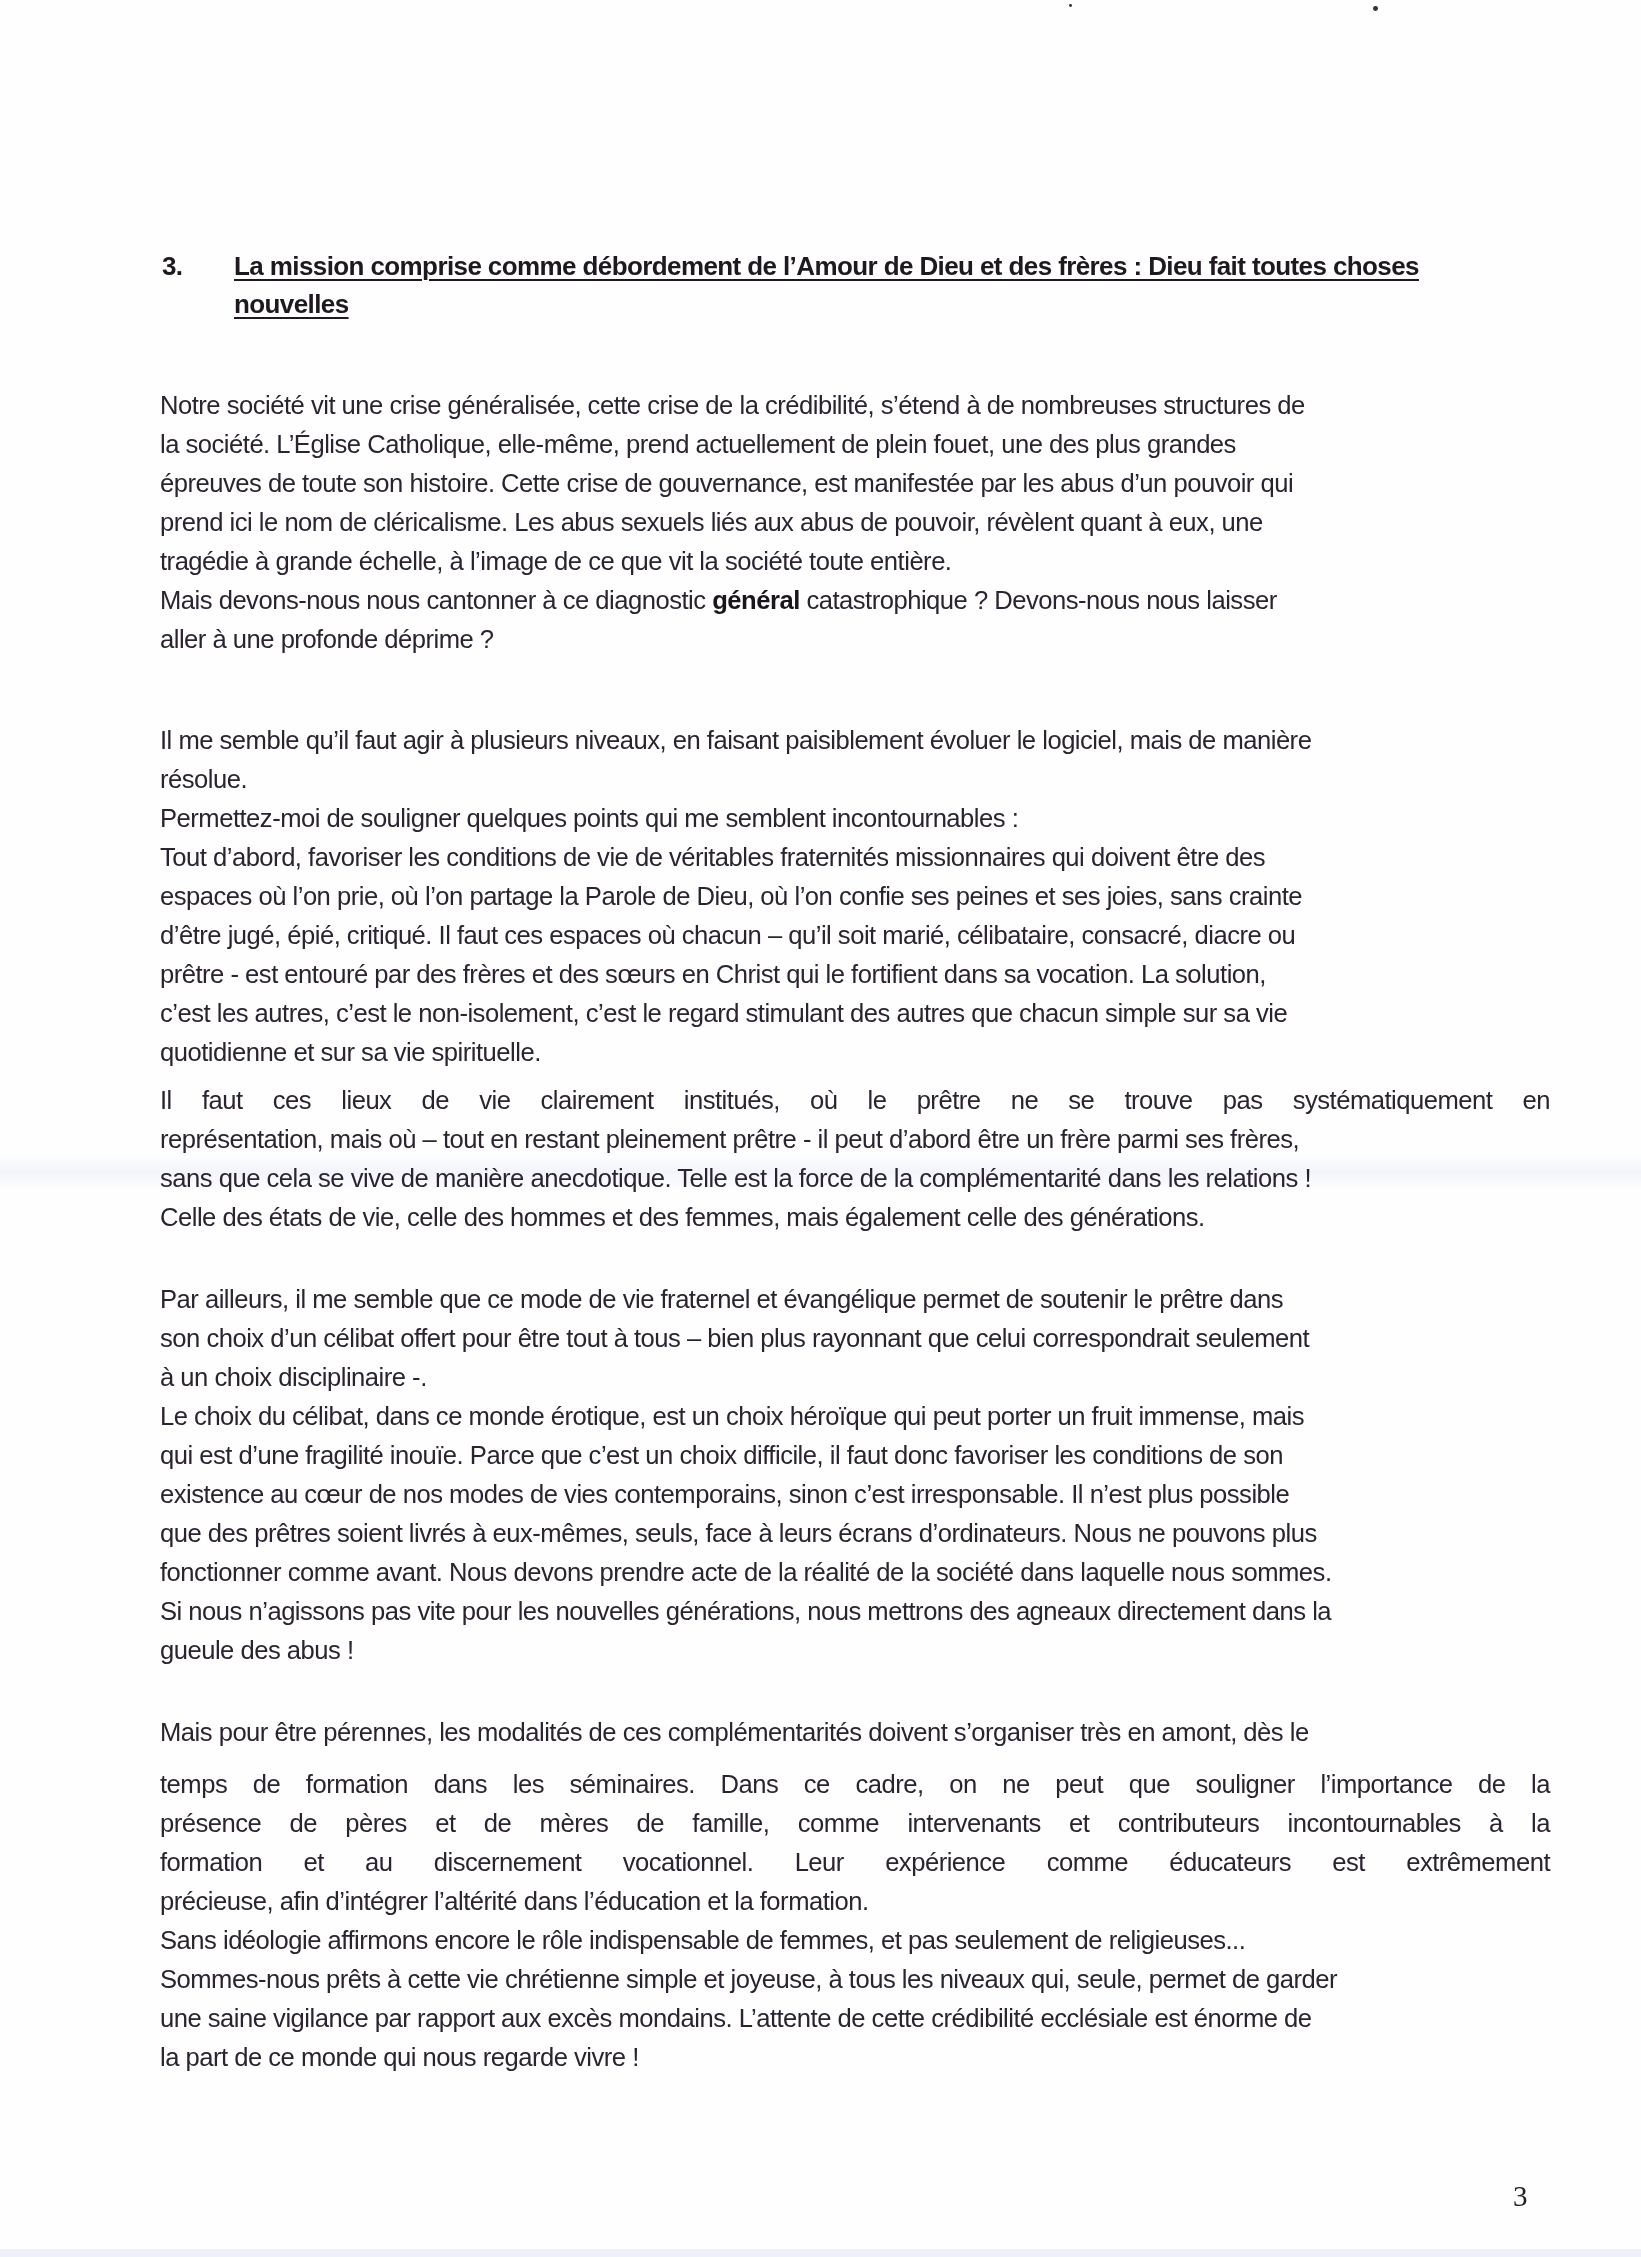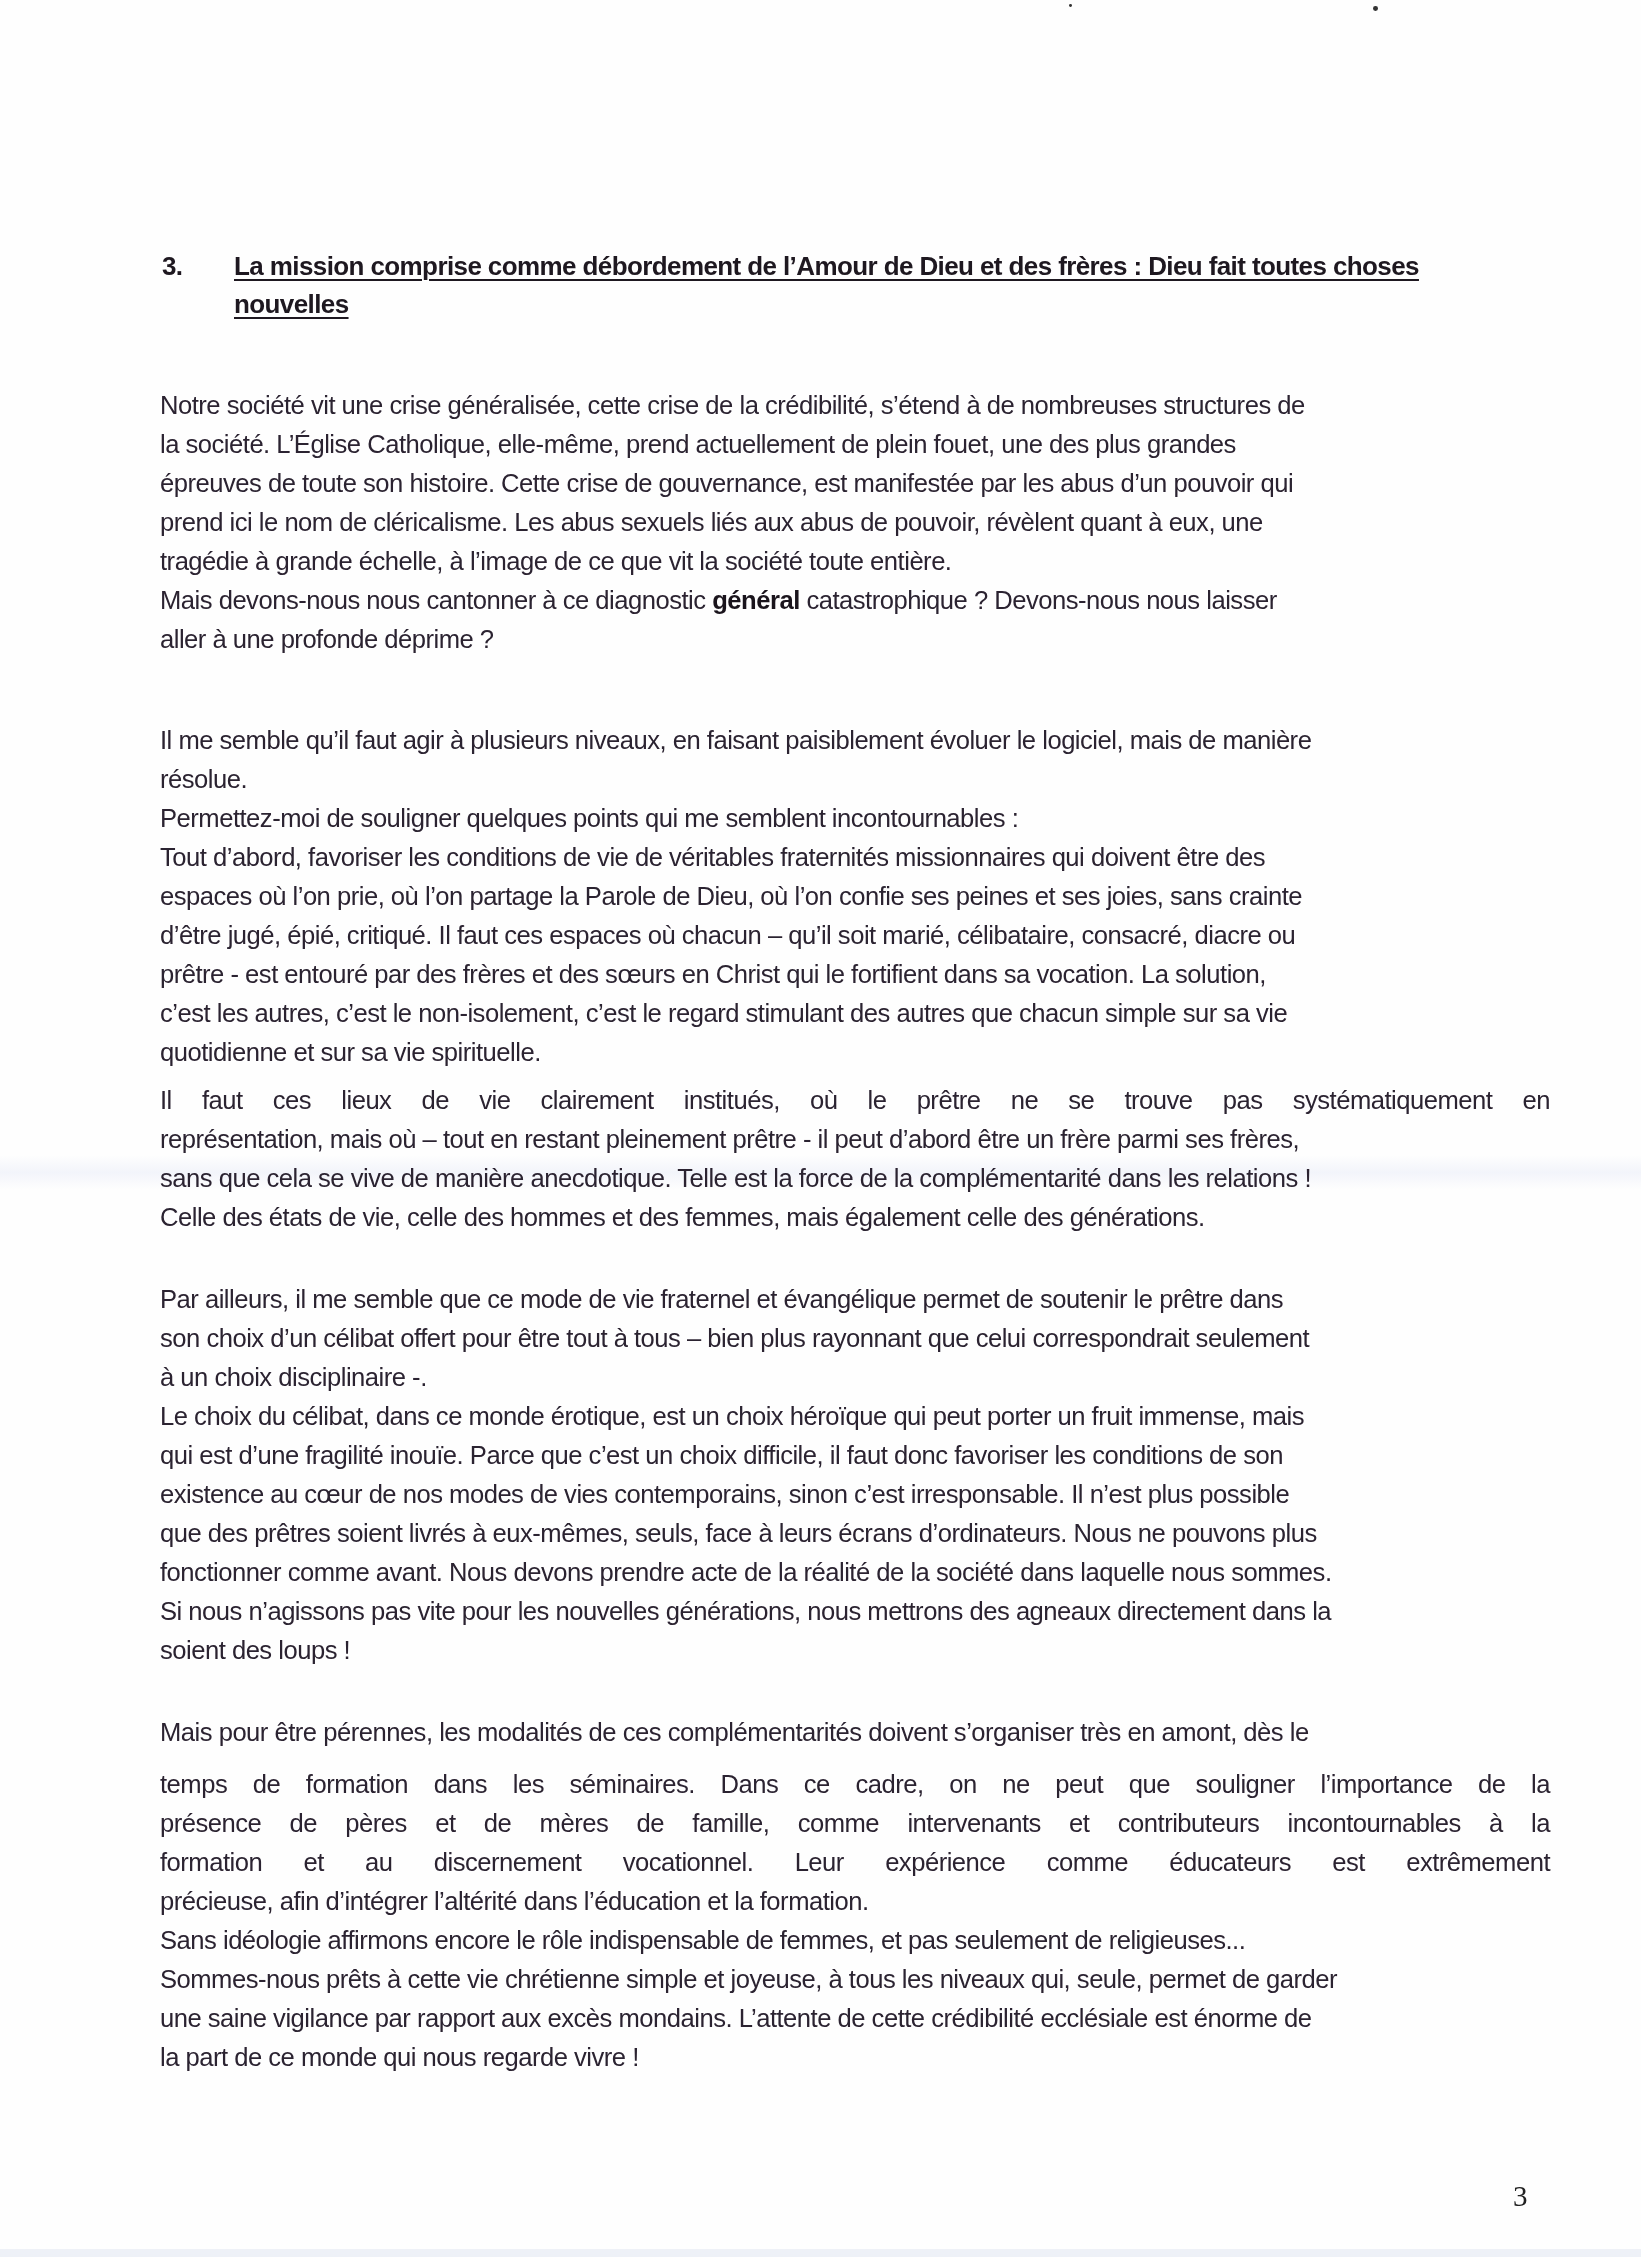--- a/index.html
+++ b/index.html
@@ -135,21 +135,21 @@
   <div class="body-text" style="top:1280px;">
     <p>Par ailleurs, il me semble que ce mode de vie fraternel et évangélique permet de soutenir le prêtre dans</p>
     <p>son choix d’un célibat offert pour être tout à tous – bien plus rayonnant que celui correspondrait seulement</p>
     <p>à un choix disciplinaire -.</p>
     <p>Le choix du célibat, dans ce monde érotique, est un choix héroïque qui peut porter un fruit immense, mais</p>
     <p>qui est d’une fragilité inouïe. Parce que c’est un choix difficile, il faut donc favoriser les conditions de son</p>
     <p>existence au cœur de nos modes de vies contemporains, sinon c’est irresponsable. Il n’est plus possible</p>
     <p>que des prêtres soient livrés à eux-mêmes, seuls, face à leurs écrans d’ordinateurs. Nous ne pouvons plus</p>
     <p>fonctionner comme avant. Nous devons prendre acte de la réalité de la société dans laquelle nous sommes.</p>
     <p>Si nous n’agissons pas vite pour les nouvelles générations, nous mettrons des agneaux directement dans la</p>
-    <p>soient des loups !</p>
+    <p>gueule des abus !</p>
   </div>
 
   <div class="body-text" style="top:1713px;">
     <p>Mais pour être pérennes, les modalités de ces complémentarités doivent s’organiser très en amont, dès le</p>
     <p style="text-align: justify; text-align-last: justify; margin-top: 13px;">temps de formation dans les séminaires. Dans ce cadre, on ne peut que souligner l’importance de la</p>
     <p style="text-align: justify; text-align-last: justify;">présence de pères et de mères de famille, comme intervenants et contributeurs incontournables à la</p>
     <p style="text-align: justify; text-align-last: justify;">formation et au discernement vocationnel. Leur expérience comme éducateurs est extrêmement</p>
     <p>précieuse, afin d’intégrer l’altérité dans l’éducation et la formation.</p>
     <p>Sans idéologie affirmons encore le rôle indispensable de femmes, et pas seulement de religieuses...</p>
     <p>Sommes-nous prêts à cette vie chrétienne simple et joyeuse, à tous les niveaux qui, seule, permet de garder</p>

